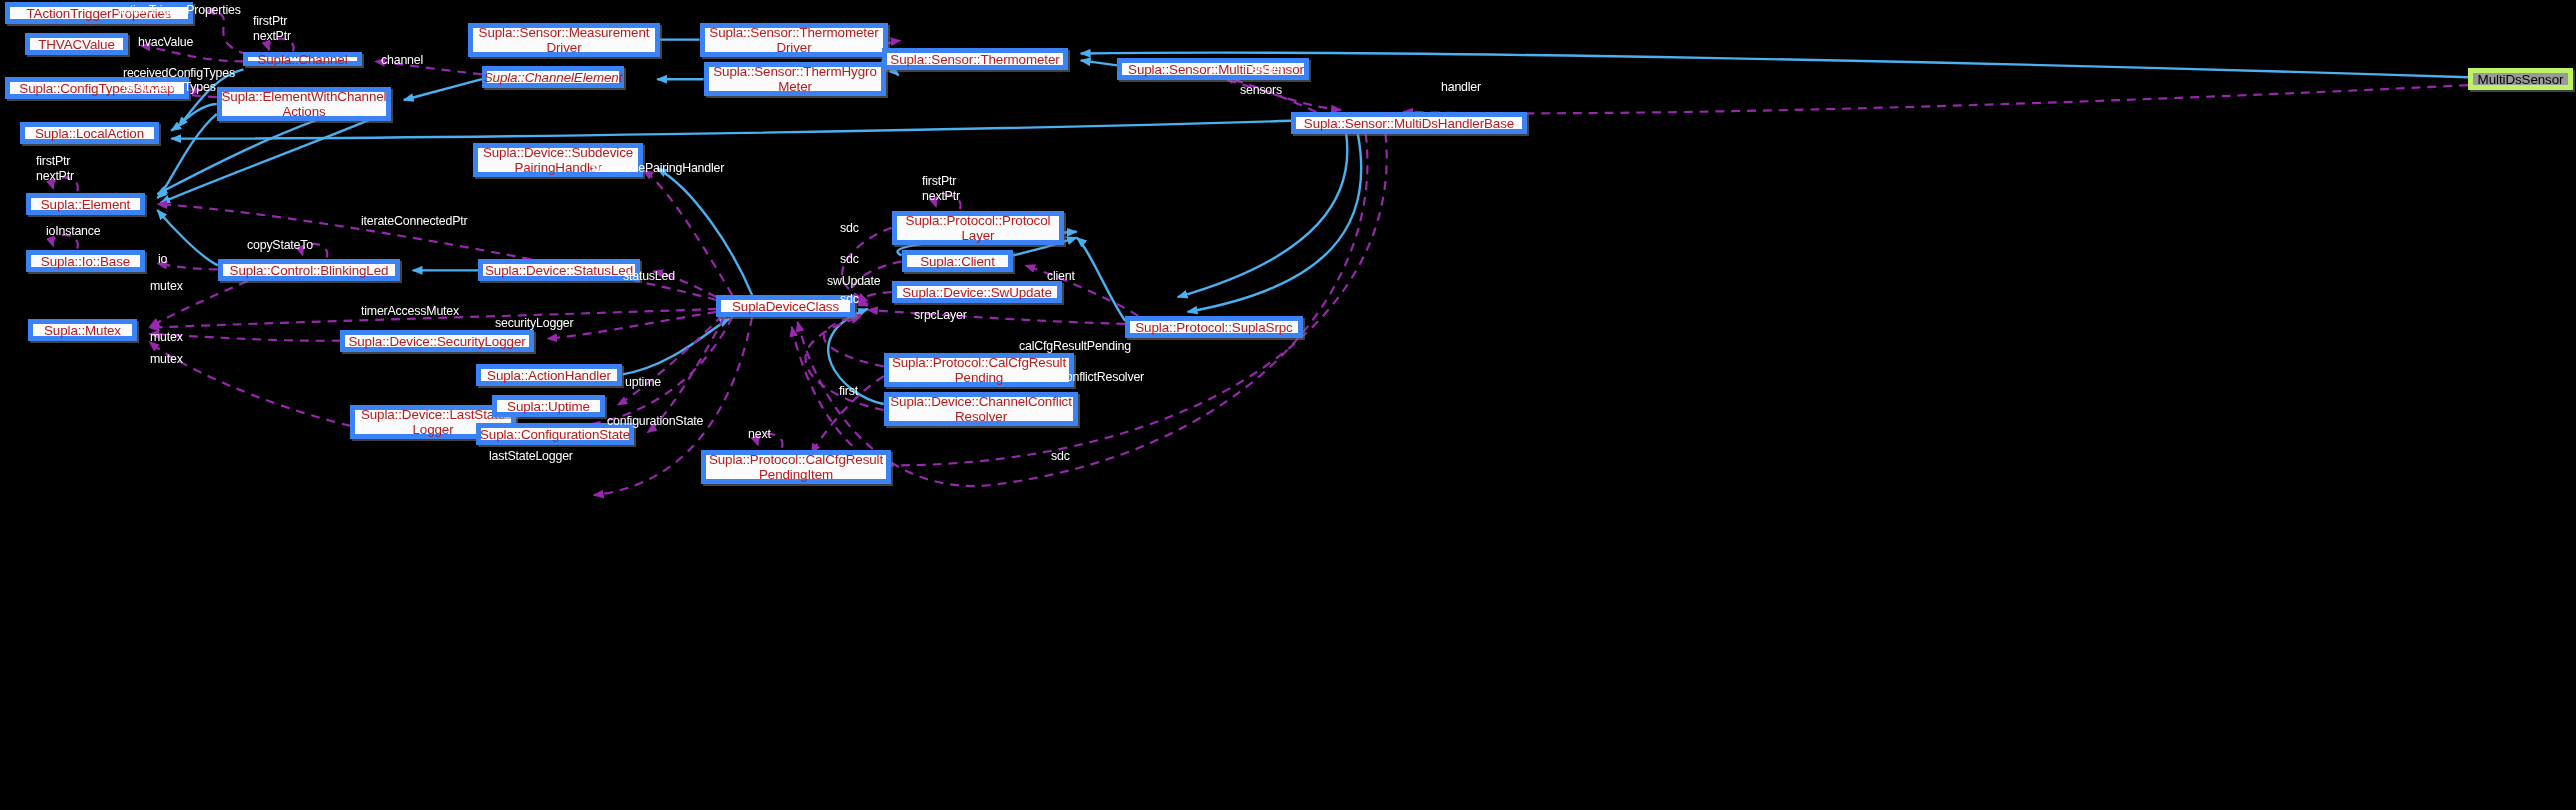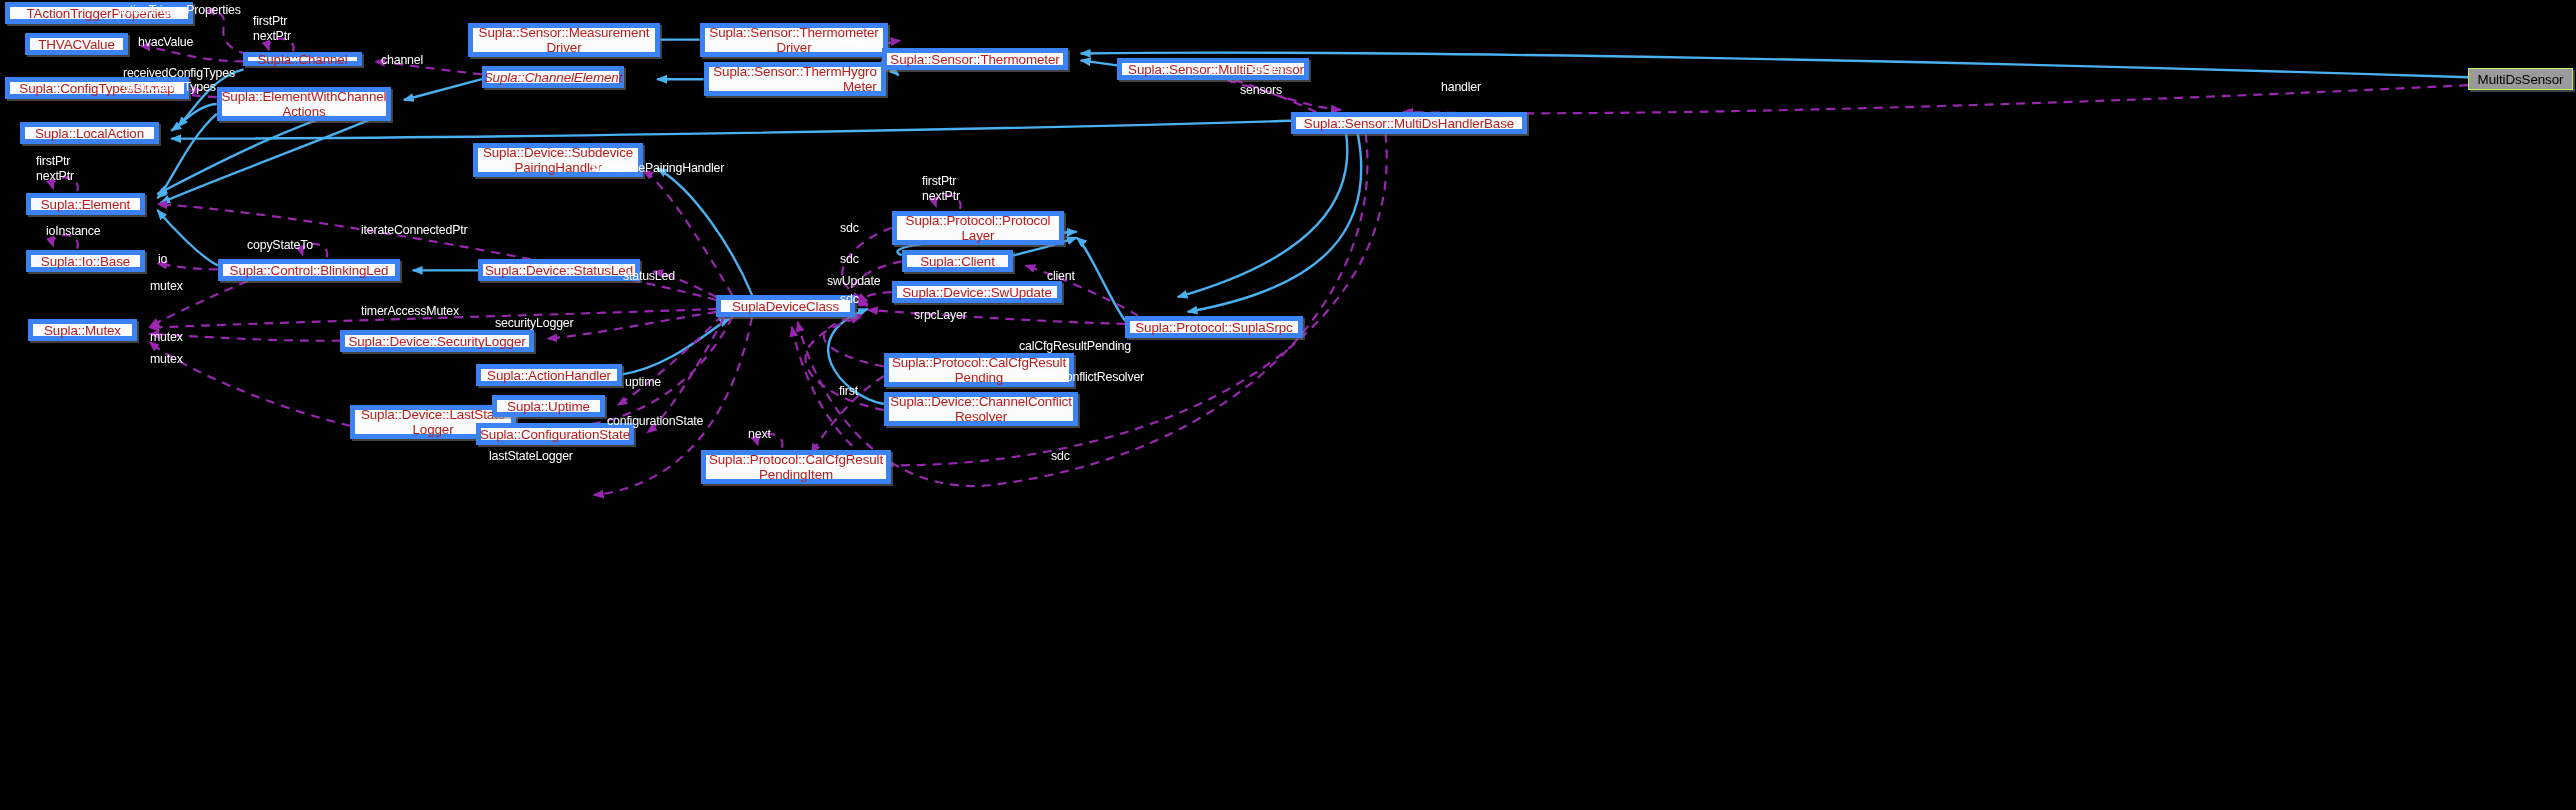--- a/index.html
+++ b/index.html
@@ -36,21 +36,21 @@
     text-align: center;
     display: flex;
     align-items: center;
     justify-content: center;
     white-space: pre-line;
     padding: 1px 4px;
     letter-spacing: -0.1px;
   }
   .node.highlight {
     background: #9a9a9a;
-    border: 1px solid #bef264;
+    border: 5px solid #bef264;
     color: #000000;
   }
   .edge-label {
     position: absolute;
     color: #ffffff;
     font-size: 12.4px;
     line-height: 1.05;
     white-space: nowrap;
     letter-spacing: -0.2px;
     pointer-events: none;
@@ -214,21 +214,21 @@
 Driver</div>
       <div class="node" style="left: 482px; top: 66px; width: 142px; height: 22px; font-style: italic;">Supla::ChannelElement</div>
       <div class="node" style="left: 473px; top: 143px; width: 170px; height: 34px;">Supla::Device::Subdevice
 PairingHandler</div>
       <div class="node" style="left: 478px; top: 259px; width: 162px; height: 22px;">Supla::Device::StatusLed</div>
       <div class="node" style="left: 701px; top: 450px; width: 190px; height: 34px;">Supla::Protocol::CalCfgResult
 PendingItem</div>
       <div class="node" style="left: 716px; top: 295px; width: 139px; height: 22px;">SuplaDeviceClass</div>
       <div class="node" style="left: 700px; top: 23px; width: 188px; height: 34px;">Supla::Sensor::Thermometer
 Driver</div>
-      <div class="node" style="left: 704px; top: 62px; width: 182px; height: 34px; text-align: right;">Supla::Sensor::ThermHygro
+      <div class="node" style="left: 704px; top: 62px; width: 182px; height: 34px;">Supla::Sensor::ThermHygro
 Meter</div>
       <div class="node" style="left: 892px; top: 211px; width: 172px; height: 34px;">Supla::Protocol::Protocol
 Layer</div>
       <div class="node" style="left: 902px; top: 250px; width: 111px; height: 22px;">Supla::Client</div>
       <div class="node" style="left: 892px; top: 281px; width: 170px; height: 22px;">Supla::Device::SwUpdate</div>
       <div class="node" style="left: 884px; top: 353px; width: 190px; height: 34px;">Supla::Protocol::CalCfgResult
 Pending</div>
       <div class="node" style="left: 884px; top: 392px; width: 194px; height: 34px;">Supla::Device::ChannelConflict
 Resolver</div>
       <div class="node" style="left: 882px; top: 48px; width: 186px; height: 22px;">Supla::Sensor::Thermometer</div>
@@ -247,21 +247,21 @@
       <span class="edge-label" style="left: 123px; top: 81px;">usedConfigTypes</span>
       <span class="edge-label" style="left: 835px; top: 36px;">driver</span>
       <span class="edge-label" style="left: 1244px; top: 63px;">handler</span>
       <span class="edge-label" style="left: 1441px; top: 81px;">handler</span>
       <span class="edge-label" style="left: 1240px; top: 84px;">sensors</span>
       <span class="edge-label" style="left: 36px; top: 155px;">firstPtr</span>
       <span class="edge-label" style="left: 36px; top: 170px;">nextPtr</span>
       <span class="edge-label" style="left: 591px; top: 162px;">subdevicePairingHandler</span>
       <span class="edge-label" style="left: 922px; top: 175px;">firstPtr</span>
       <span class="edge-label" style="left: 922px; top: 190px;">nextPtr</span>
-      <span class="edge-label" style="left: 361px; top: 224px;">iterateConnectedPtr</span>
+      <span class="edge-label" style="left: 361px; top: 215px;">iterateConnectedPtr</span>
       <span class="edge-label" style="left: 840px; top: 222px;">sdc</span>
       <span class="edge-label" style="left: 30px; top: 225px; padding-left: 16px;">ioInstance</span>
       <span class="edge-label" style="left: 247px; top: 239px;">copyStateTo</span>
       <span class="edge-label" style="left: 840px; top: 253px;">sdc</span>
       <span class="edge-label" style="left: 158px; top: 253px;">io</span>
       <span class="edge-label" style="left: 1047px; top: 270px;">client</span>
       <span class="edge-label" style="left: 623px; top: 270px;">statusLed</span>
       <span class="edge-label" style="left: 827px; top: 275px;">swUpdate</span>
       <span class="edge-label" style="left: 150px; top: 280px;">mutex</span>
       <span class="edge-label" style="left: 840px; top: 293px;">sdc</span>

